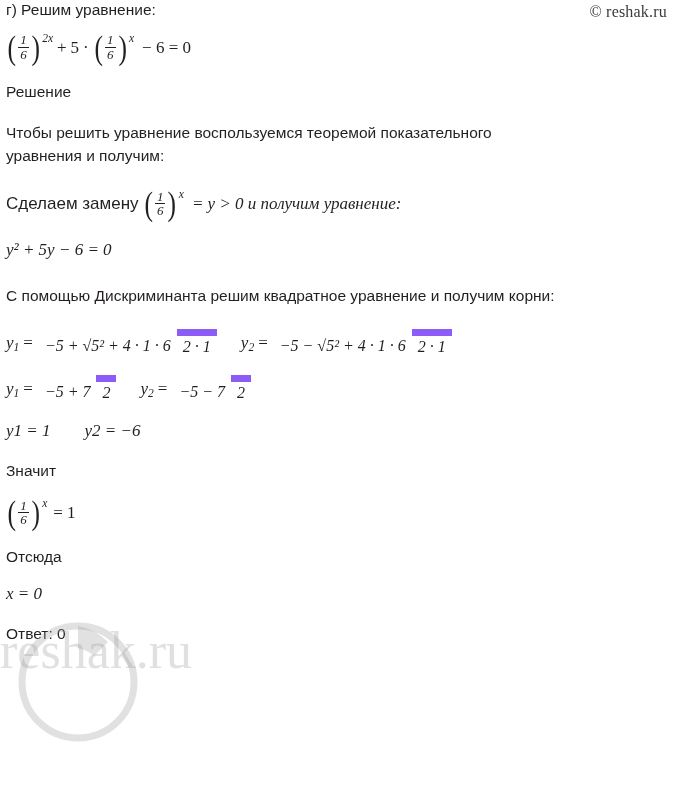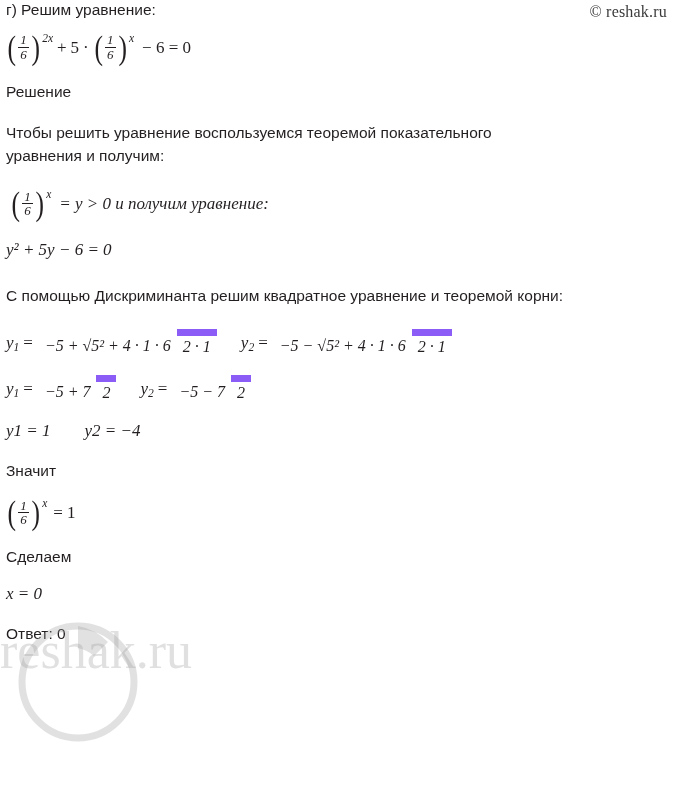--- a/index.html
+++ b/index.html
@@ -178,37 +178,38 @@
       </span>
       <span class="op" style="padding-left:8px;">− 6 = 0</span>
     </div>
 
     <div class="line" style="margin-bottom:22px;">Решение</div>
 
     <div class="line" style="margin-bottom:4px;">Чтобы решить уравнение воспользуемся теоремой показательного</div>
     <div class="line" style="margin-bottom:24px;">уравнения и получим:</div>
 
     <div class="mathline" style="margin-bottom:22px;">
+      <span class="txt">Сделаем замену</span>
       <span class="sp4"></span>
       <span class="parenfrac">
         <span class="paren">(</span>
         <span class="frac">
           <span class="num">1</span>
           <span class="den">6</span>
         </span>
         <span class="paren">)</span>
         <span class="sup">x</span>
       </span>
       <span class="sp4"></span>
       <span class="ital" style="padding-left:4px;">= y &gt; 0 и получим уравнение:</span>
     </div>
 
     <div class="mathline" style="margin-bottom:26px;">y² + 5y − 6 = 0</div>
 
-    <div class="line" style="margin-bottom:24px;">С помощью Дискриминанта решим квадратное уравнение и теоремой корни:</div>
+    <div class="line" style="margin-bottom:24px;">С помощью Дискриминанта решим квадратное уравнение и получим корни:</div>
 
     <div class="eqrow" style="margin-bottom:18px;">
       <span class="rooteq">
         <span>y</span>
           <span class="sub">1</span>
         <span class="op">=</span>
         <span class="bigfrac">
           <span class="top">−5 + √5² + 4 · 1 · 6</span>
           <span class="bot">2 · 1</span>
         </span>
@@ -243,40 +244,40 @@
         <span class="bigfrac">
           <span class="top">−5 − 7</span>
           <span class="bot">2</span>
         </span>
       </span>
     </div>
 
     <div class="eqrow" style="margin-bottom:20px;">
       <span class="mathline" style="margin:0;">y1 = 1</span>
       <span class="gap-md"></span>
-      <span class="mathline" style="margin:0;">y2 = −4</span>
+      <span class="mathline" style="margin:0;">y2 = −6</span>
     </div>
 
 
     <div class="line" style="margin-bottom:18px;">Значит</div>
 
     <div class="mathline" style="margin-bottom:20px;">
       <span class="parenfrac">
         <span class="paren">(</span>
         <span class="frac">
           <span class="num">1</span>
           <span class="den">6</span>
         </span>
         <span class="paren">)</span>
         <span class="sup">x</span>
       </span>
       <span class="op" style="padding-left:6px;">= 1</span>
     </div>
 
-    <div class="line" style="margin-bottom:18px;">Сделаем</div>
+    <div class="line" style="margin-bottom:18px;">Отсюда</div>
 
     <div class="mathline" style="margin-bottom:20px;text-align:center;">x = 0</div>
 
     <div class="line">Ответ: 0</div>
 
   </div>
 
   <div class="wm">
     <svg width="230" height="175" viewBox="0 0 230 175" xmlns="http://www.w3.org/2000/svg">
       <g opacity="0.30" fill="none" stroke="#9a9a9a" stroke-width="7">

